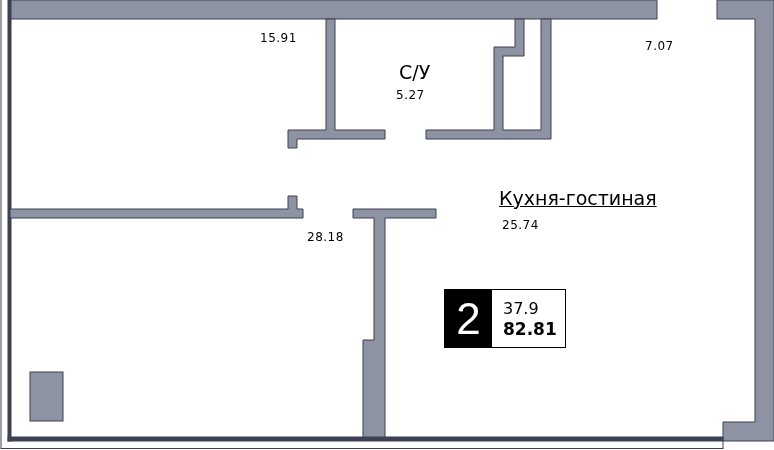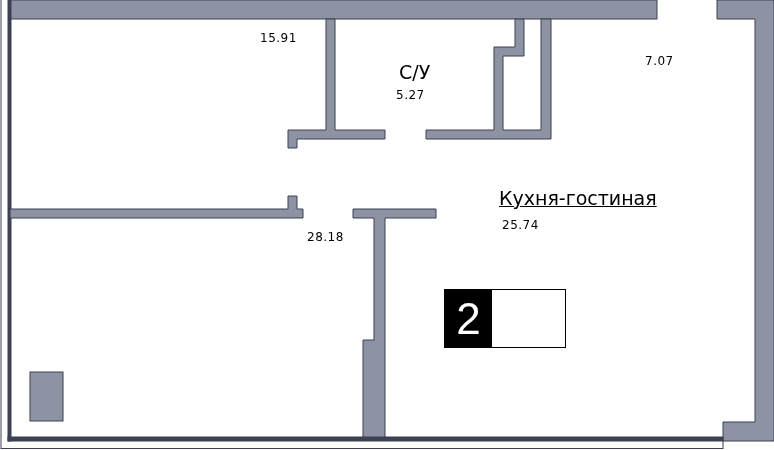--- a/index.html
+++ b/index.html
@@ -43,20 +43,24 @@
 
     <path d="M353 209 H436 V218 H385 V437 H363 V340 H374 V218 H353 Z"></path>
 
     <rect x="30" y="372" width="33" height="49"></rect>
   </g>
 </svg>
 
 <div class="lbl area" style="left:260px; top:31px;">15.91</div>
 <div class="lbl name" style="left:399px; top:61px;">С/У</div>
 <div class="lbl area" style="left:396px; top:88px;">5.27</div>
-<div class="lbl area" style="left:645px; top:54px;">7.07</div>
+<div class="lbl area" style="left:645px; top:39px;">7.07</div>
 <div class="lbl name" style="left:499px; top:187px;text-decoration:underline;">Кухня-гостиная</div>
 <div class="lbl area" style="left:502px; top:218px;">25.74</div>
 <div class="lbl area" style="left:307px; top:230px;">28.18</div>
 
 <div class="badge">
   <div class="rooms">2</div>
+  <div class="vals">
+    <div class="living">37.9</div>
+    <div class="total">82.81</div>
+  </div>
 </div>
 
 </body></html>

